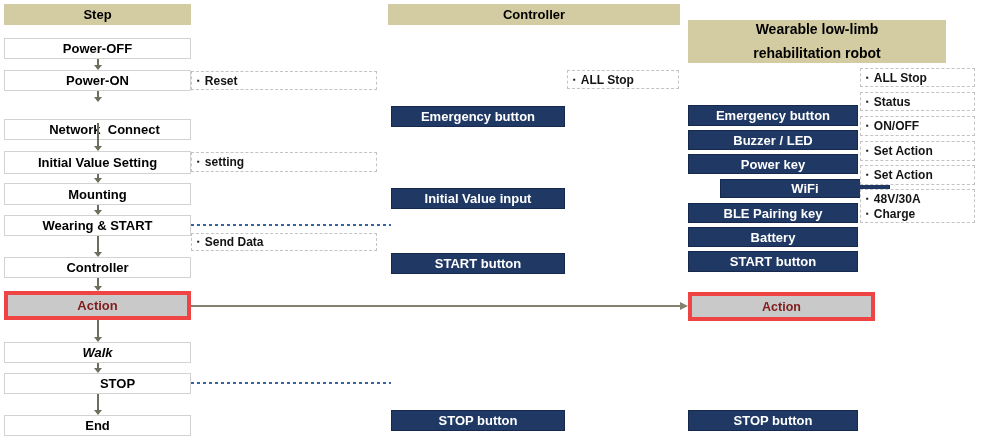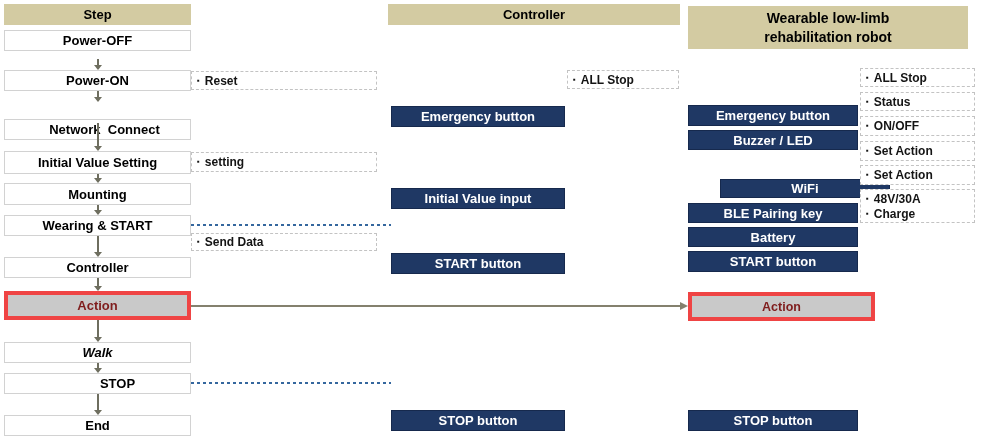--- a/index.html
+++ b/index.html
@@ -52,26 +52,26 @@
     border-left:8px solid var(--line);border-top:4px solid transparent;border-bottom:4px solid transparent;
   }
 </style>
 </head>
 <body>
 
 <div class="canvas">
 
   <div class="box hdr" style="left:4px;top:4px;width:187px;height:21px;">Step</div>
   <div class="box hdr" style="left:388px;top:4px;width:292px;height:21px;">Controller</div>
-  <div class="box hdr hdr2" style="left:688px;top:6px;width:280px;height:43px;">
+  <div class="box hdr hdr2" style="left:688px;top:20px;width:258px;height:43px;justify-content:space-between;">
     <span>Wearable low-limb</span>
     <span>rehabilitation robot</span>
   </div>
 
-  <div class="box step" style="left:4px;top:30px;width:187px;height:21px;">Power-OFF</div>
+  <div class="box step" style="left:4px;top:38px;width:187px;height:21px;">Power-OFF</div>
   <div class="box step" style="left:4px;top:70px;width:187px;height:21px;">Power-ON</div>
   <div class="box step" style="left:4px;top:119px;width:187px;height:21px;padding-left:14px;">Network  Connect</div>
   <div class="box step" style="left:4px;top:151px;width:187px;height:23px;">Initial Value Setting</div>
   <div class="box step" style="left:4px;top:183px;width:187px;height:22px;">Mounting</div>
   <div class="box step" style="left:4px;top:215px;width:187px;height:21px;">Wearing &amp; START</div>
   <div class="box step" style="left:4px;top:257px;width:187px;height:21px;">Controller</div>
   <div class="box gray" style="left:4px;top:291px;width:187px;height:29px;">Action</div>
   <div class="box step" style="left:4px;top:342px;width:187px;height:21px;font-style:italic;">Walk</div>
   <div class="box step" style="left:4px;top:373px;width:187px;height:21px;padding-left:40px;">STOP</div>
   <div class="box step" style="left:4px;top:415px;width:187px;height:21px;">End</div>
@@ -108,20 +108,21 @@
   <div class="note" style="left:567px;top:70px;width:112px;height:19px;">
     <span class="bullet">▪</span>
     <span>ALL Stop</span>
   </div>
   <div class="box navy" style="left:391px;top:151px;width:174px;height:21px;">Initial Value input</div>
   <div class="box navy" style="left:391px;top:216px;width:174px;height:21px;">START button</div>
   <div class="box navy" style="left:391px;top:373px;width:174px;height:21px;">STOP button</div>
 
   <div class="box navy" style="left:688px;top:68px;width:170px;height:21px;">Emergency button</div>
   <div class="box navy" style="left:688px;top:93px;width:170px;height:20px;">Buzzer / LED</div>
+  <div class="box navy" style="left:688px;top:117px;width:170px;height:20px;">Power key</div>
   <div class="box navy" style="left:720px;top:142px;width:170px;height:19px;">WiFi</div>
   <div class="box navy" style="left:688px;top:166px;width:170px;height:20px;">BLE Pairing key</div>
   <div class="box navy" style="left:688px;top:190px;width:170px;height:20px;">Battery</div>
   <div class="box navy" style="left:688px;top:214px;width:170px;height:21px;">START button</div>
 
   <div class="note" style="left:860px;top:68px;width:115px;height:19px;">
     <span class="bullet">▪</span>
     <span>ALL Stop</span>
   </div>
   <div class="note" style="left:860px;top:92px;width:115px;height:19px;">

